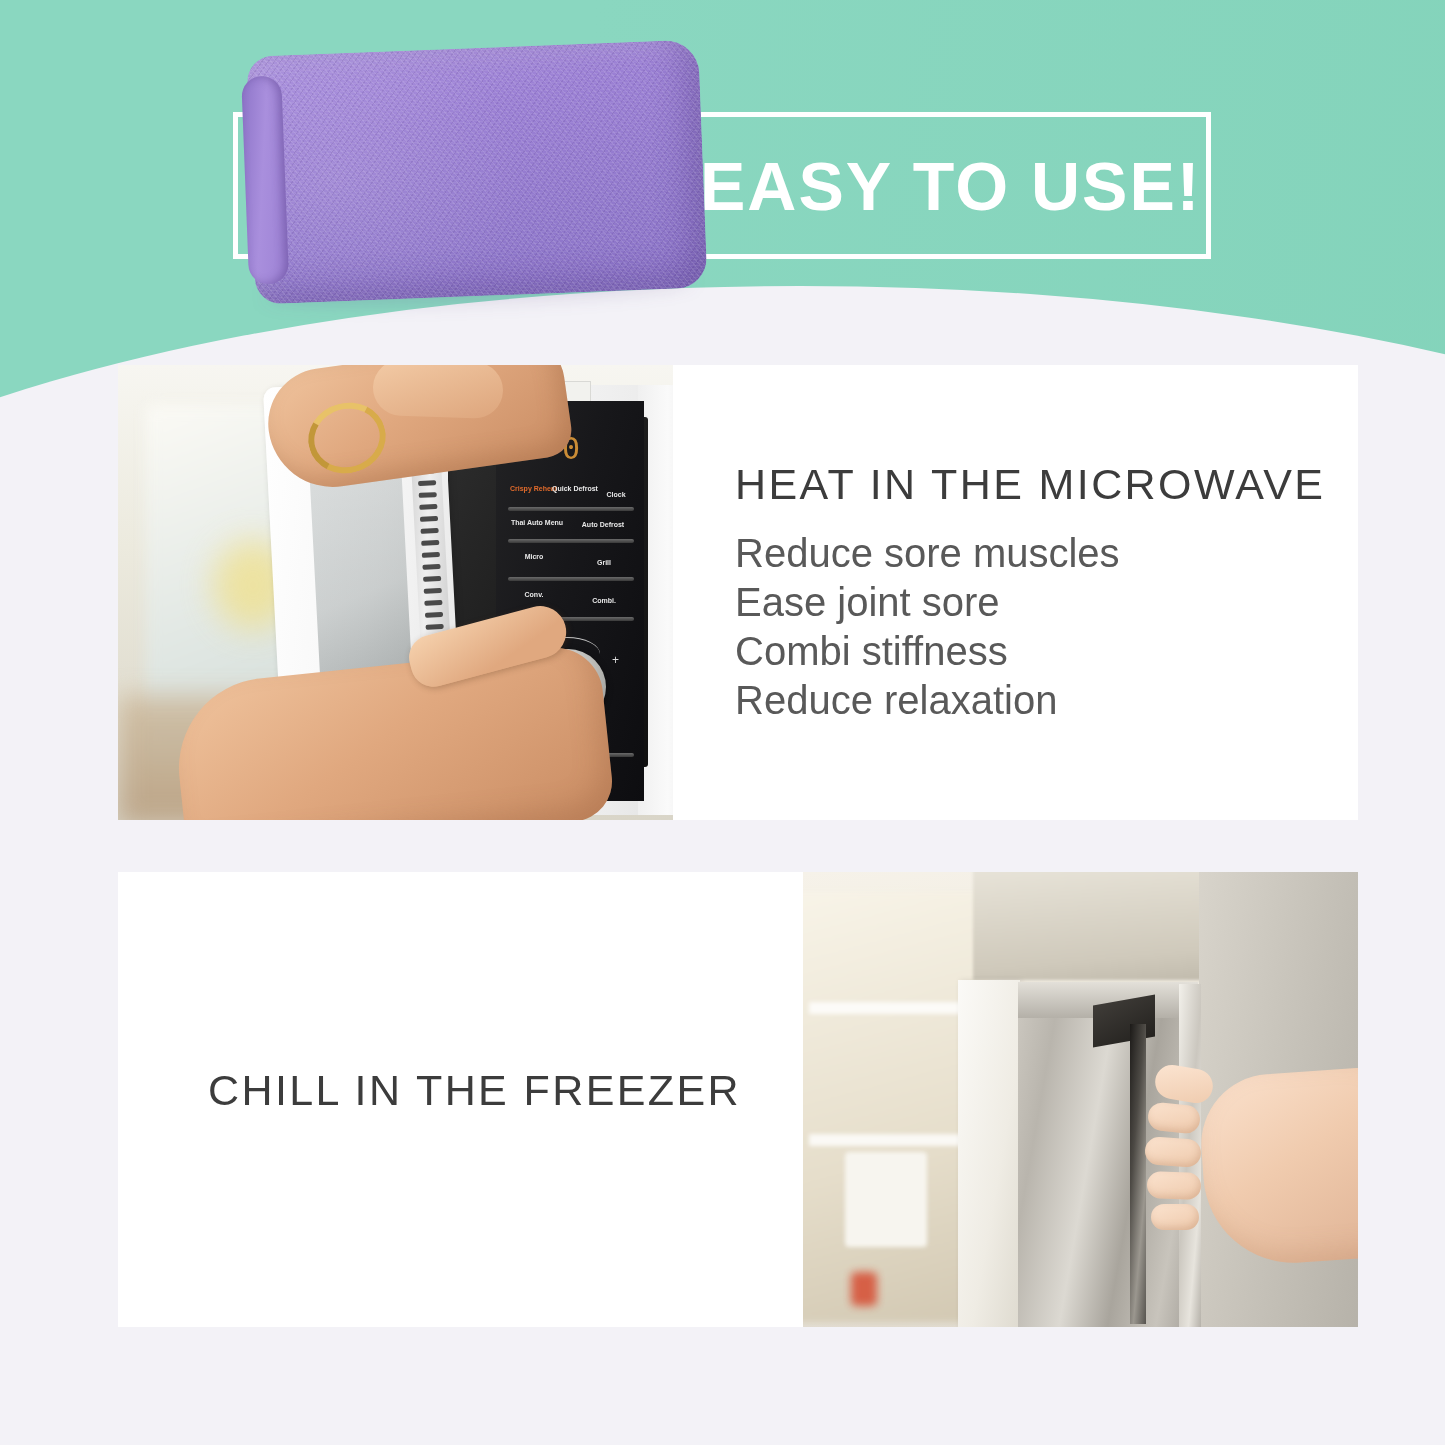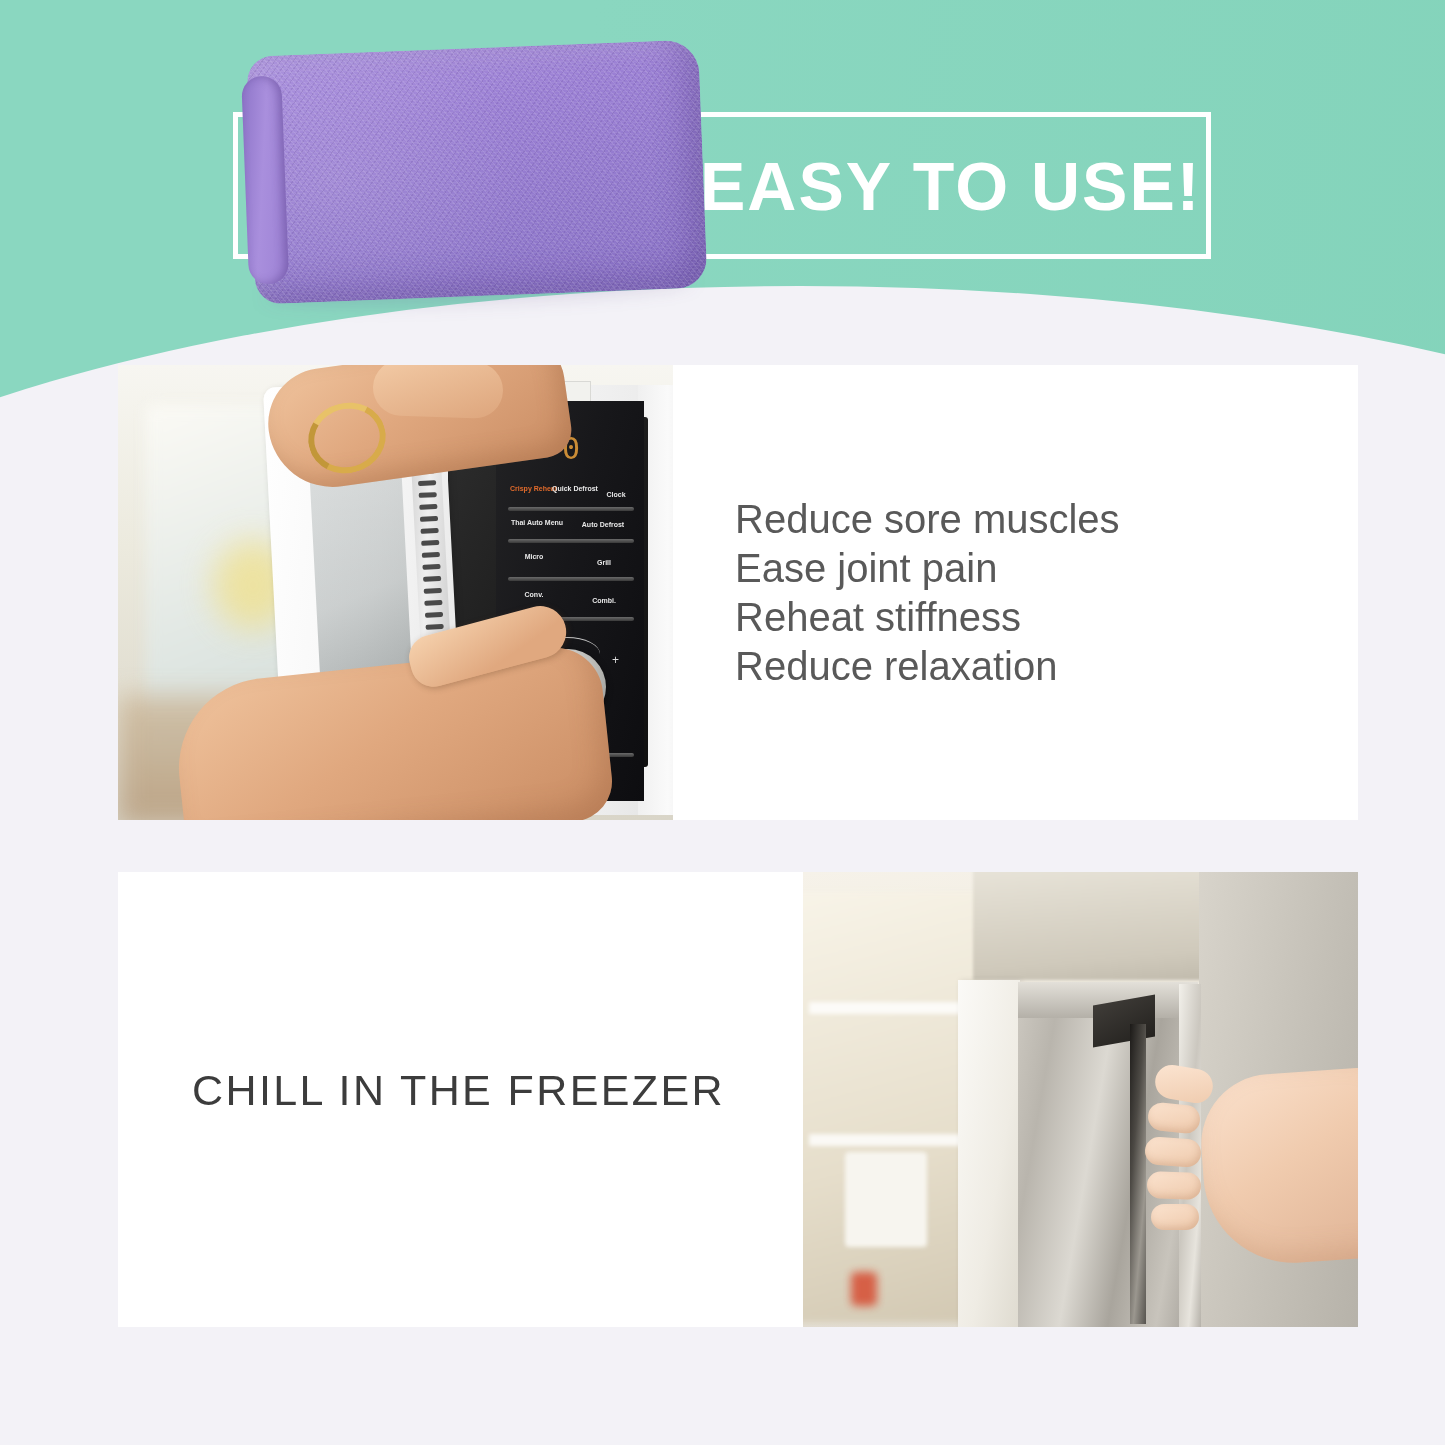--- a/index.html
+++ b/index.html
@@ -129,21 +129,21 @@
   .card-text  { flex: 1 1 auto; position: relative; }
 
   .text-inner {
     position: absolute;
     top: 50%;
     transform: translateY(-50%);
     width: 100%;
     box-sizing: border-box;
   }
   .text-left  { padding-left: 62px; text-align: left; }
-  .text-right { padding-right: 78px; text-align: right; }
+  .text-right { padding-right: 62px; text-align: right; }
 
   .section-heading {
     color: #3c3c3c;
     font-size: 43px;
     font-weight: normal;
     letter-spacing: 2.4px;
     margin: 0 0 20px 0;
     white-space: nowrap;
   }
   .benefit-list { margin: 0; padding: 0; list-style: none; }
@@ -495,24 +495,25 @@
         <div class="hand hand-top"></div>
         <div class="hand-top-fingers"></div>
         <div class="bracelet"></div>
         <div class="hand hand-bottom"></div>
         <div class="finger-point"></div>
       </div>
     </div>
 
     <div class="card-text">
       <div class="text-inner text-left">
+        <h2 class="section-heading">HEAT IN THE MICROWAVE</h2>
         <ul class="benefit-list">
           <li>Reduce sore muscles</li>
-          <li>Ease joint pain</li>
-          <li>Reheat stiffness</li>
+          <li>Ease joint sore</li>
+          <li>Combi stiffness</li>
           <li>Reduce relaxation</li>
         </ul>
       </div>
     </div>
   </div>
 
   <div class="card card-bottom">
 
     <div class="card-text">
       <div class="text-inner text-right">

